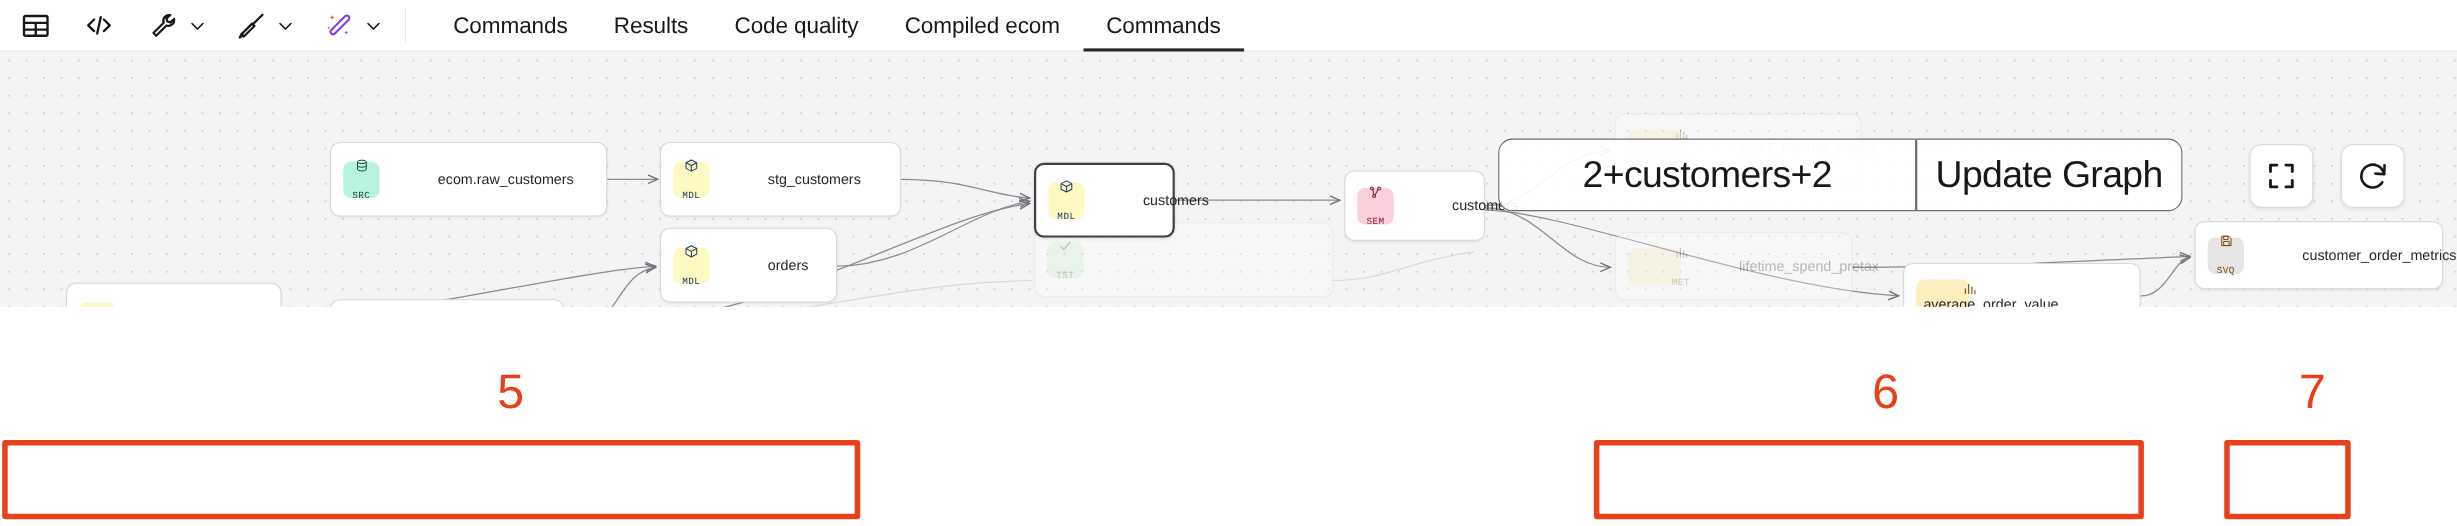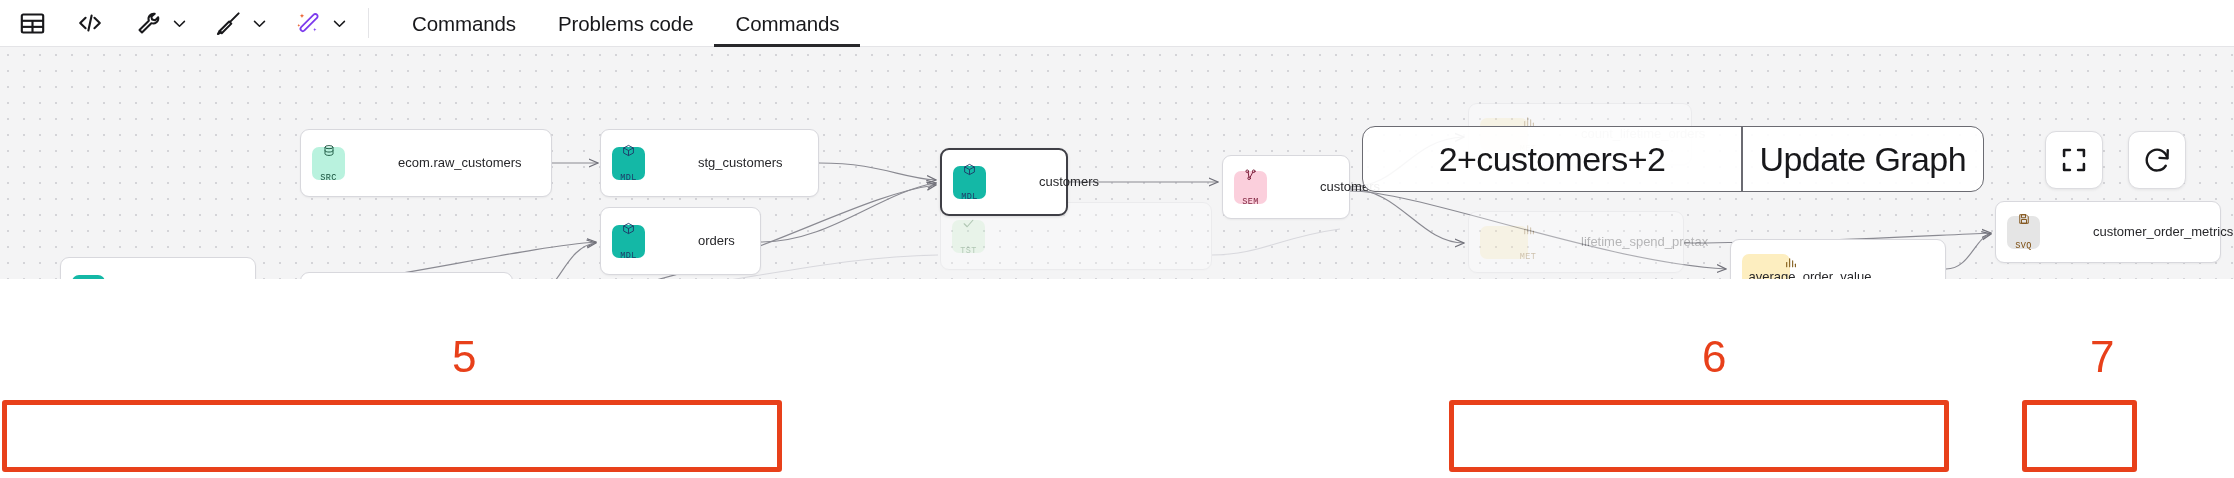--- a/index.html
+++ b/index.html
@@ -65,21 +65,21 @@
   .node .badge {
     width: 33px; height: 33px; border-radius: 7px;
     display: flex; flex-direction: column; align-items: center; justify-content: center;
     flex: 0 0 auto; margin-right: 13px;
   }
   .node .badge .bico { line-height: 1; height: 14px; display:flex; align-items:center; }
   .node .badge .btxt { font-size: 8.5px; letter-spacing: 0.4px; margin-top: 16px; font-family: "Liberation Mono", monospace; }
   .node .nlabel { font-size: 13px; color: #27272a; white-space: pre-line; line-height: 1.22; margin-left: 40px; }
 
   .badge-src { background: #b9f2de; color: #134e39; }
-  .badge-mdl { background: #14b8a6; color: #1e3a67; }
+  .badge-mdl { background: #fef9c3; color: #1e3a67; }
   .badge-sem { background: #fbcfdc; color: #7a1d39; }
   .badge-met { background: #fdeec0; color: #78500a; padding-left: 48px; }
   .badge-tst { background: #cdf3cf; color: #18601f; }
   .badge-svq { background: #e5e5e5; color: #7a4a0c; }
 
   
   .overlay-panel {
     position: absolute;
     background: rgba(255,255,255,0.93);
     border: 1.6px solid #6b6b72;
@@ -179,21 +179,23 @@
               <polyline points="5,9 12,16 19,9"></polyline>
             </svg>
         </div>
       </div>
 
       <div class="tool-div"></div>
     </div>
 
     <div class="tabs">
       <div class="tab">Commands</div>
-      <div class="tab">Problems code</div>
+      <div class="tab">Results</div>
+      <div class="tab">Code quality</div>
+      <div class="tab">Compiled ecom</div>
       <div class="tab active">Commands</div>
     </div>
   </div>
 
   <div class="canvas">
 
     <svg class="edges">
       <defs>
         <marker id="ar" markerWidth="9" markerHeight="9" refX="8" refY="4.5" orient="auto">
           <path d="M0,1 L8,4.5 L0,8" fill="none" stroke="#71717a" stroke-width="1.1"></path>

